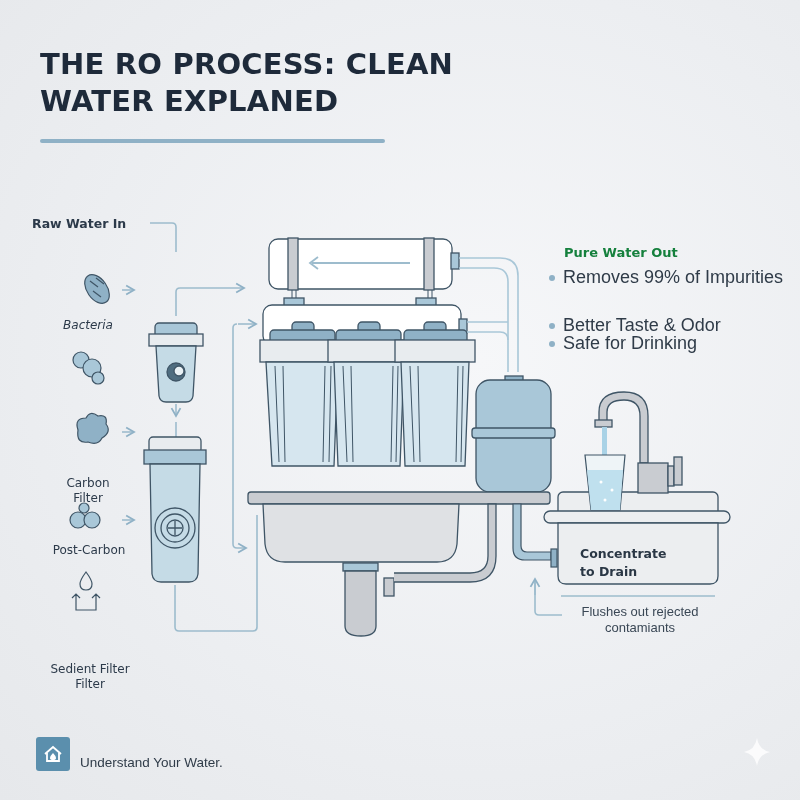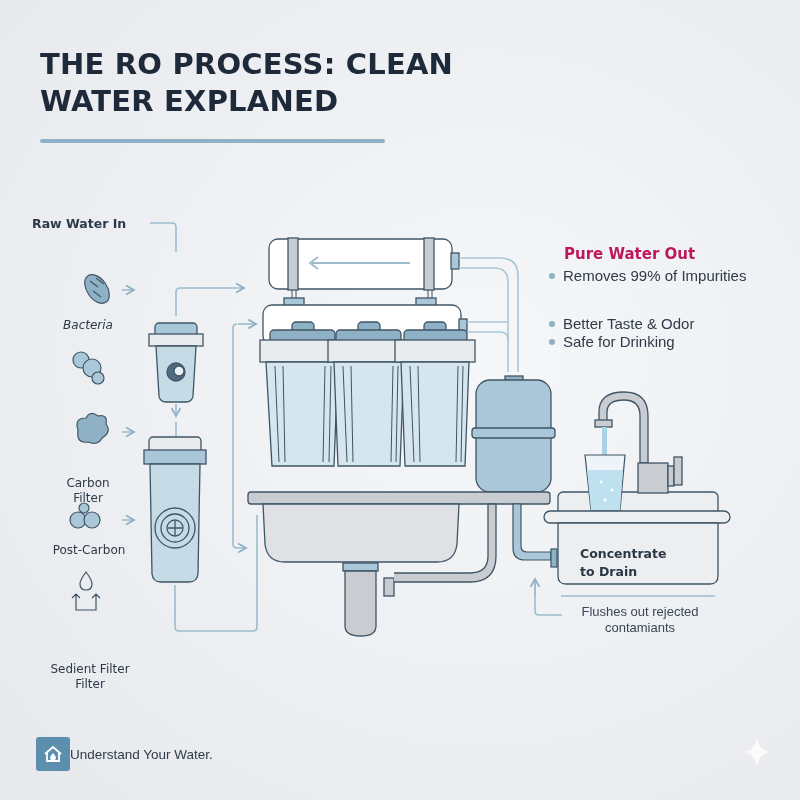--- a/index.html
+++ b/index.html
@@ -20,37 +20,37 @@
     position: absolute; left: 40px; top: 139px; width: 345px; height: 4px;
     background: #8fb1c6; border-radius: 2px;
   }
   .lbl {
     position: absolute; font-family: "DejaVu Sans", sans-serif;
     font-size: 12px; color: #2c3a4a; text-align: center; line-height: 15px;
   }
   .lbl.bold { font-weight: bold; }
   .right-title {
     position: absolute; left: 564px; top: 245px;
-    font-family: "DejaVu Sans", sans-serif; font-weight: bold; font-size: 15px; color: #be185d;
+    font-family: "DejaVu Sans", sans-serif; font-weight: bold; font-size: 13px; color: #15803d;
   }
   .bullet {
     position: absolute; left: 549px; font-family: "Liberation Sans", sans-serif;
-    font-size: 15px; color: #2f3b48; display: flex; align-items: center; gap: 8px;
+    font-size: 18px; color: #2f3b48; display: flex; align-items: center; gap: 8px;
   }
   .bullet .dot { width: 6px; height: 6px; border-radius: 50%; background: #8fb1c6; display: inline-block; }
   .drain-label {
     position: absolute; left: 580px; top: 545px; width: 120px; text-align: left;
     font-family: "DejaVu Sans", sans-serif; font-weight: bold; font-size: 12.5px; line-height: 18px; color: #2a3745;
   }
   .flush-label {
     position: absolute; left: 565px; top: 604px; width: 150px; text-align: center;
     font-family: "Liberation Sans", sans-serif; font-size: 13px; line-height: 16px; color: #3a4755;
   }
   .footer {
-    position: absolute; left: 36px; top: 737px; display: flex; align-items: center; 
+    position: absolute; left: 36px; top: 737px; display: flex; align-items: flex-end; gap: 10px;
   }
   .footer-icon {
     width: 34px; height: 34px; background: #5b8fad; border-radius: 3px;
     display: flex; align-items: center; justify-content: center;
   }
   .footer-text {
     font-family: "Liberation Sans", sans-serif; font-size: 13.5px; line-height: 17px; color: #2f3b48;
   }
   svg.scene { position: absolute; left: 0; top: 0; }
 </style>

